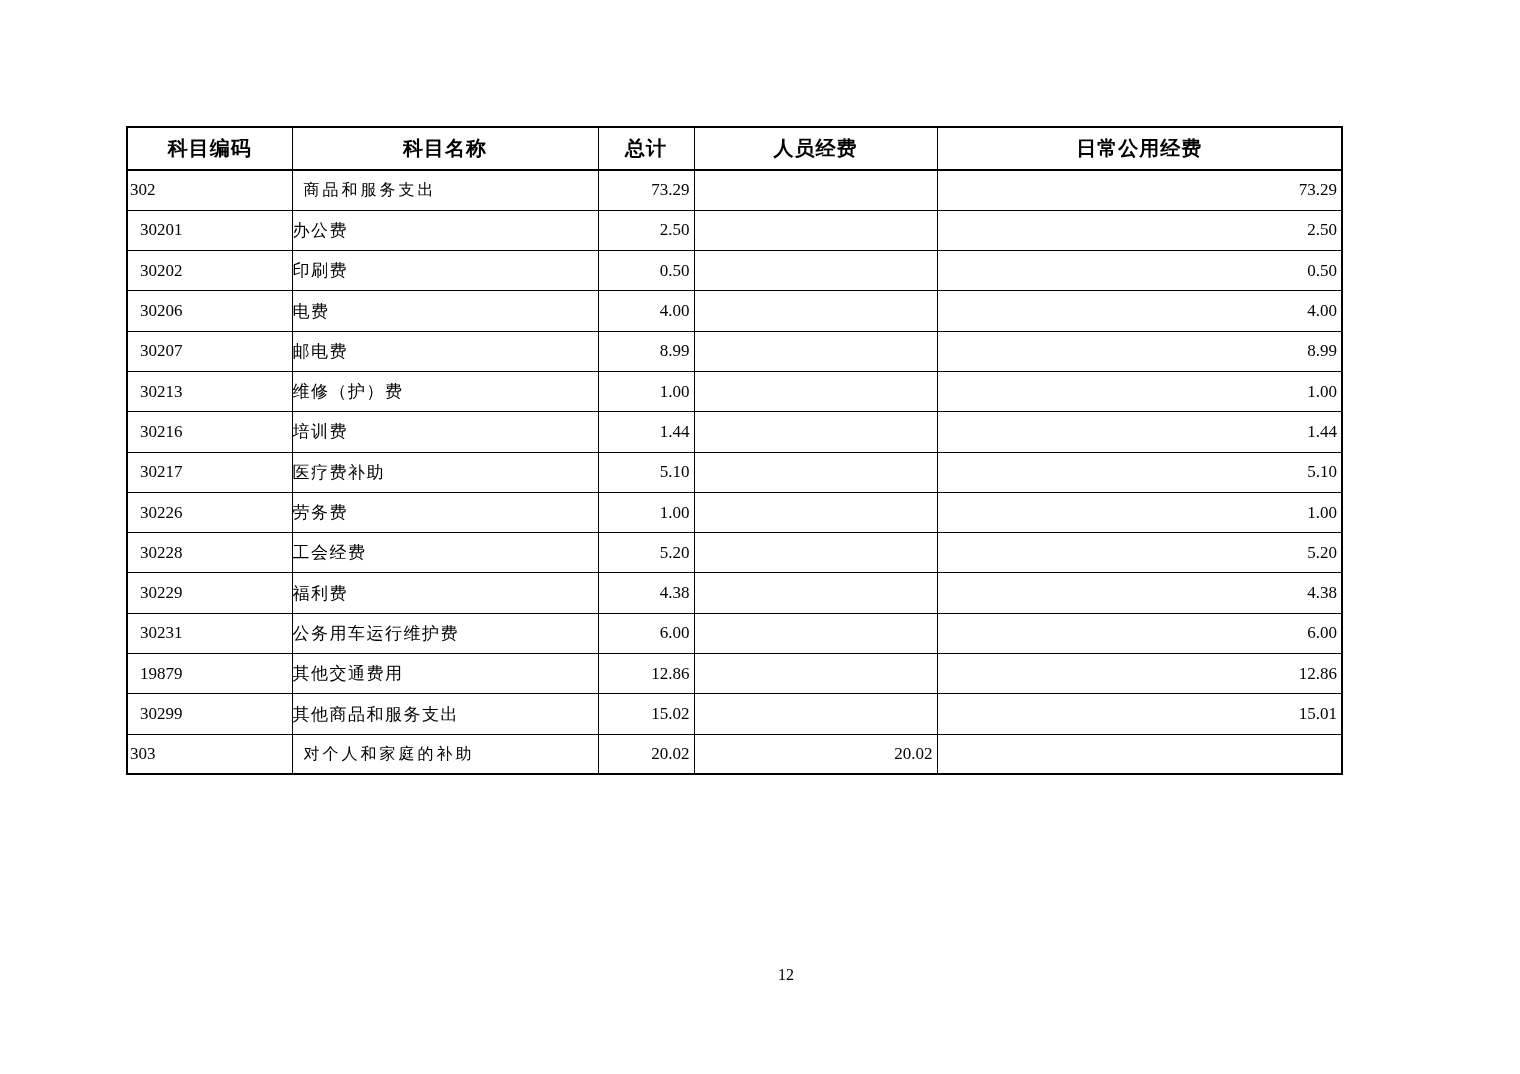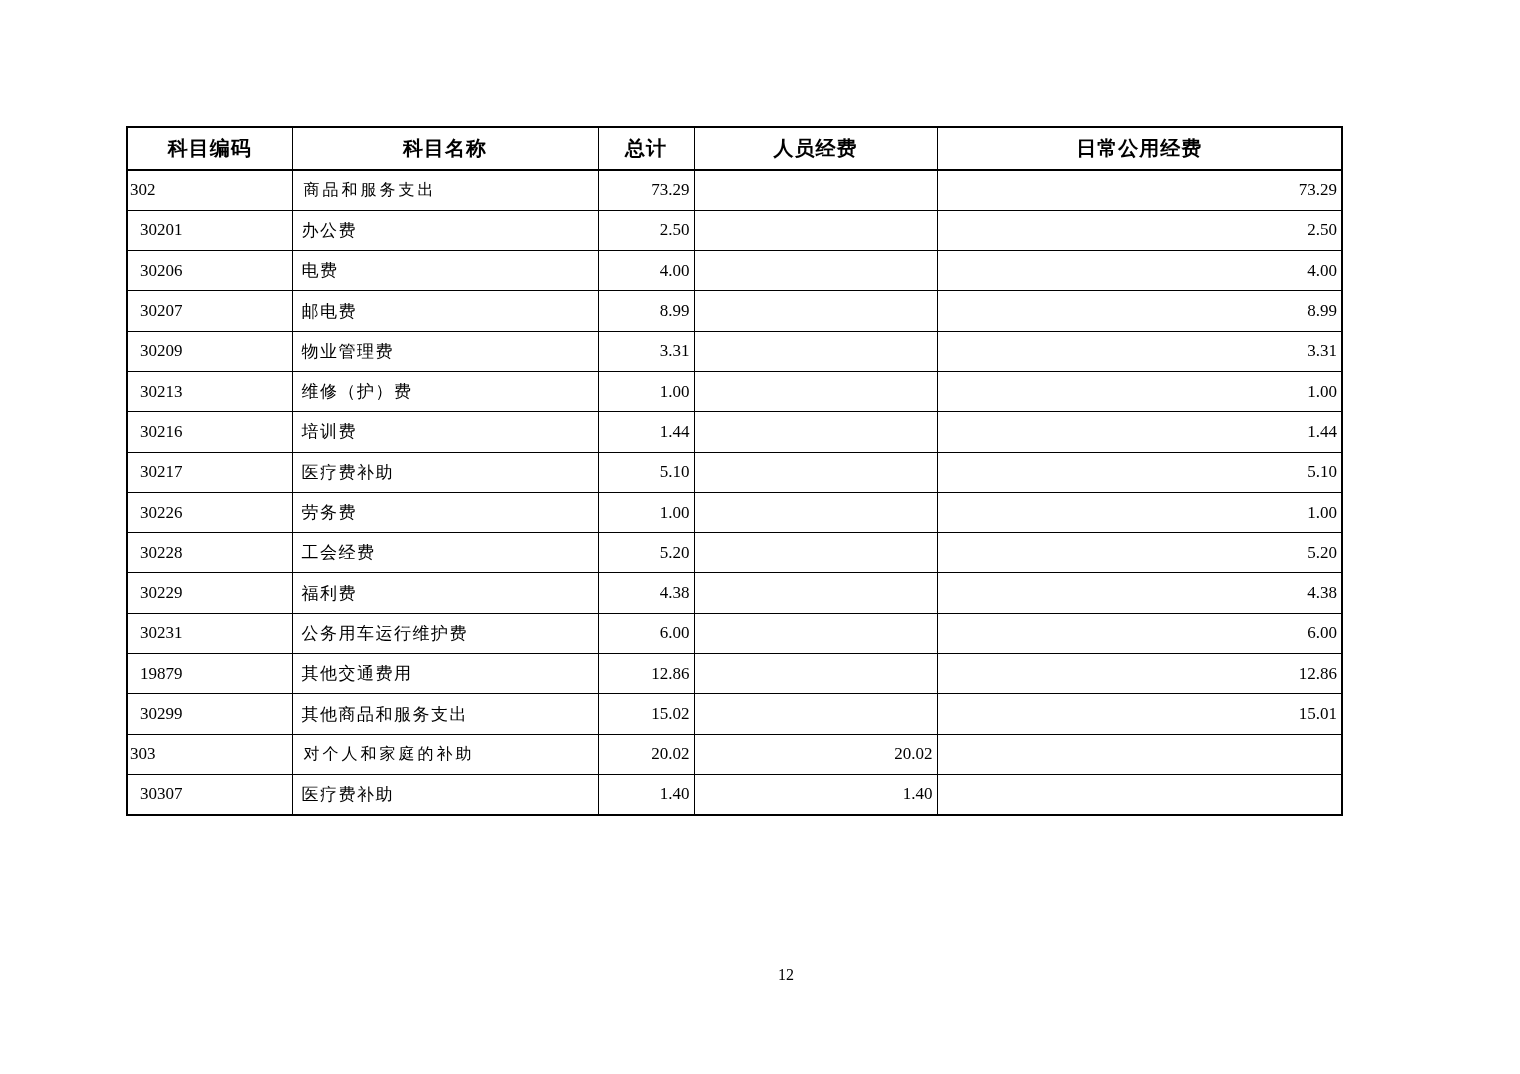--- a/index.html
+++ b/index.html
@@ -48,21 +48,20 @@
   .budget-table tbody td {
     font-size: 17px;
   }
   .col-code {
     text-align: left;
     padding-left: 12px;
     margin-left: 8px;
   }
   .col-name {
     text-align: left;
-    padding-left: 9px;
     letter-spacing: 1.5px;
   }
   .col-num {
     text-align: right;
     padding-right: 4px;
   }
   tr.parent .col-code {
     padding-left: 2px;
   }
   tr.parent .col-name {
@@ -112,39 +111,39 @@
     <td class="col-num">73.29</td>
   </tr>
         <tr class="child">
     <td class="col-code">30201</td>
     <td class="col-name">办公费</td>
     <td class="col-num">2.50</td>
     <td class="col-num"></td>
     <td class="col-num">2.50</td>
   </tr>
         <tr class="child">
+    <td class="col-code">30202</td>
+    <td class="col-name">印刷费</td>
+    <td class="col-num">0.50</td>
+    <td class="col-num"></td>
+    <td class="col-num">0.50</td>
+  </tr>
+        <tr class="child">
     <td class="col-code">30206</td>
     <td class="col-name">电费</td>
     <td class="col-num">4.00</td>
     <td class="col-num"></td>
     <td class="col-num">4.00</td>
   </tr>
         <tr class="child">
     <td class="col-code">30207</td>
     <td class="col-name">邮电费</td>
     <td class="col-num">8.99</td>
     <td class="col-num"></td>
     <td class="col-num">8.99</td>
-  </tr>
-        <tr class="child">
-    <td class="col-code">30209</td>
-    <td class="col-name">物业管理费</td>
-    <td class="col-num">3.31</td>
-    <td class="col-num"></td>
-    <td class="col-num">3.31</td>
   </tr>
         <tr class="child">
     <td class="col-code">30213</td>
     <td class="col-name">维修（护）费</td>
     <td class="col-num">1.00</td>
     <td class="col-num"></td>
     <td class="col-num">1.00</td>
   </tr>
         <tr class="child">
     <td class="col-code">30216</td>
@@ -202,25 +201,18 @@
     <td class="col-num"></td>
     <td class="col-num">15.01</td>
   </tr>
         <tr class="parent">
     <td class="col-code">303</td>
     <td class="col-name">对个人和家庭的补助</td>
     <td class="col-num">20.02</td>
     <td class="col-num">20.02</td>
     <td class="col-num"></td>
   </tr>
-        <tr class="child">
-    <td class="col-code">30307</td>
-    <td class="col-name">医疗费补助</td>
-    <td class="col-num">1.40</td>
-    <td class="col-num">1.40</td>
-    <td class="col-num"></td>
-  </tr>
       </tbody>
   </table>
 
   <div class="page-number">12</div>
 
 </div>
 
 </body></html>

